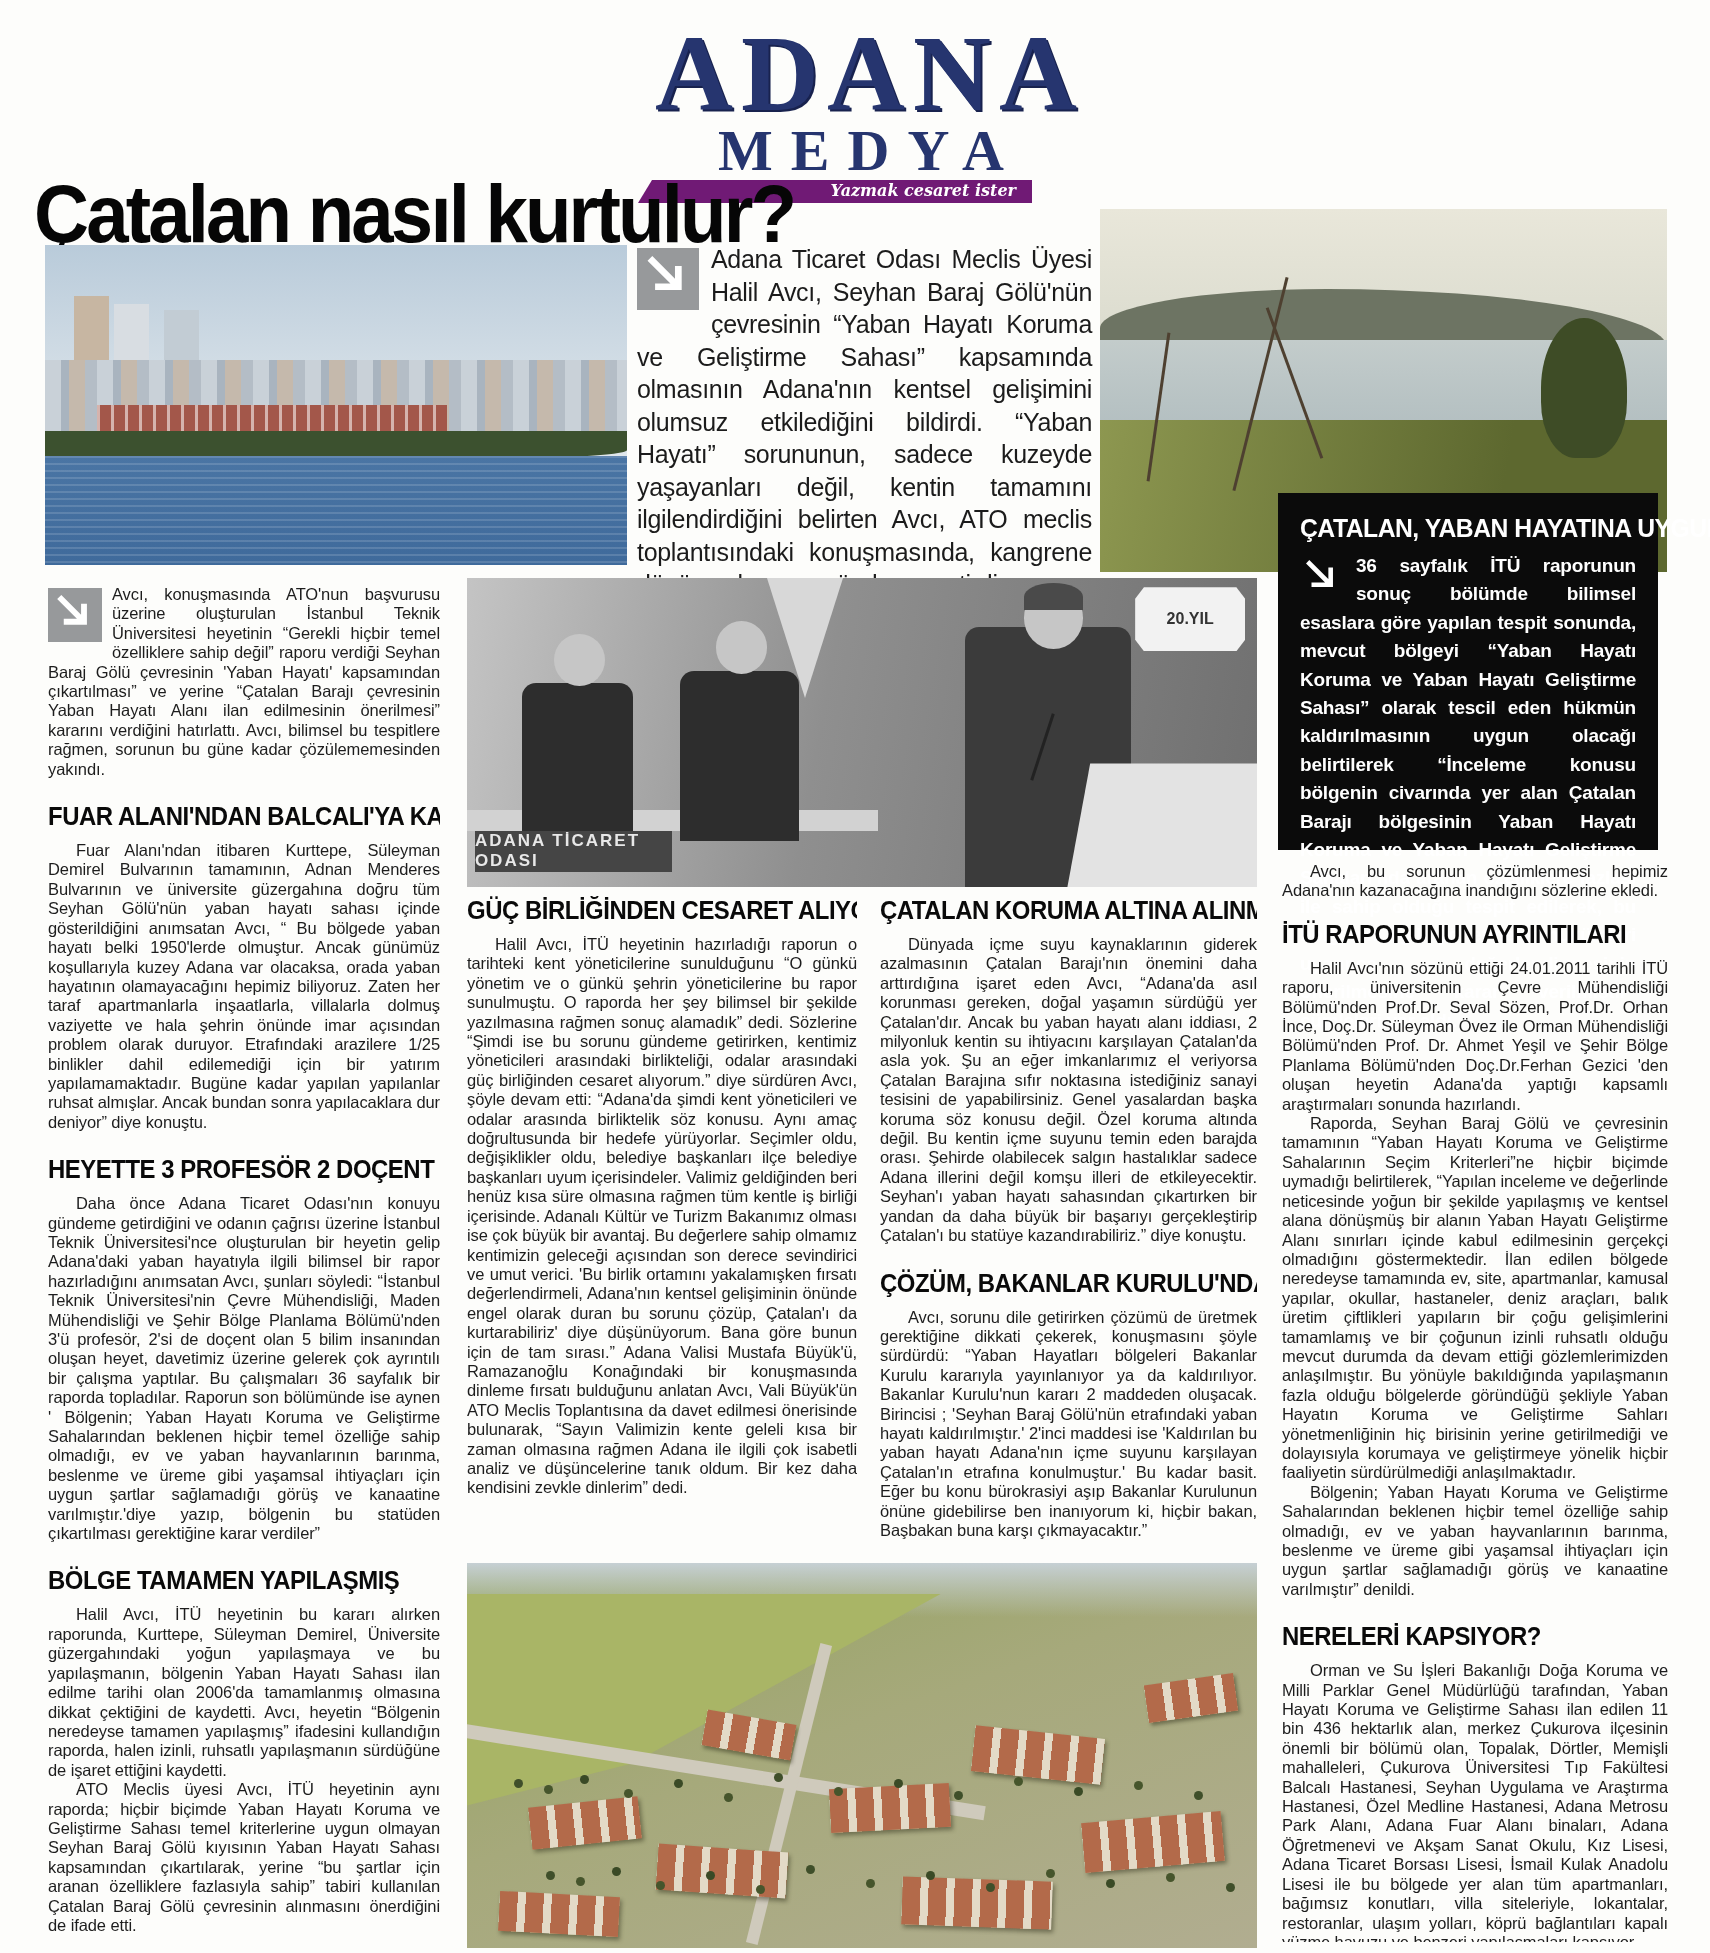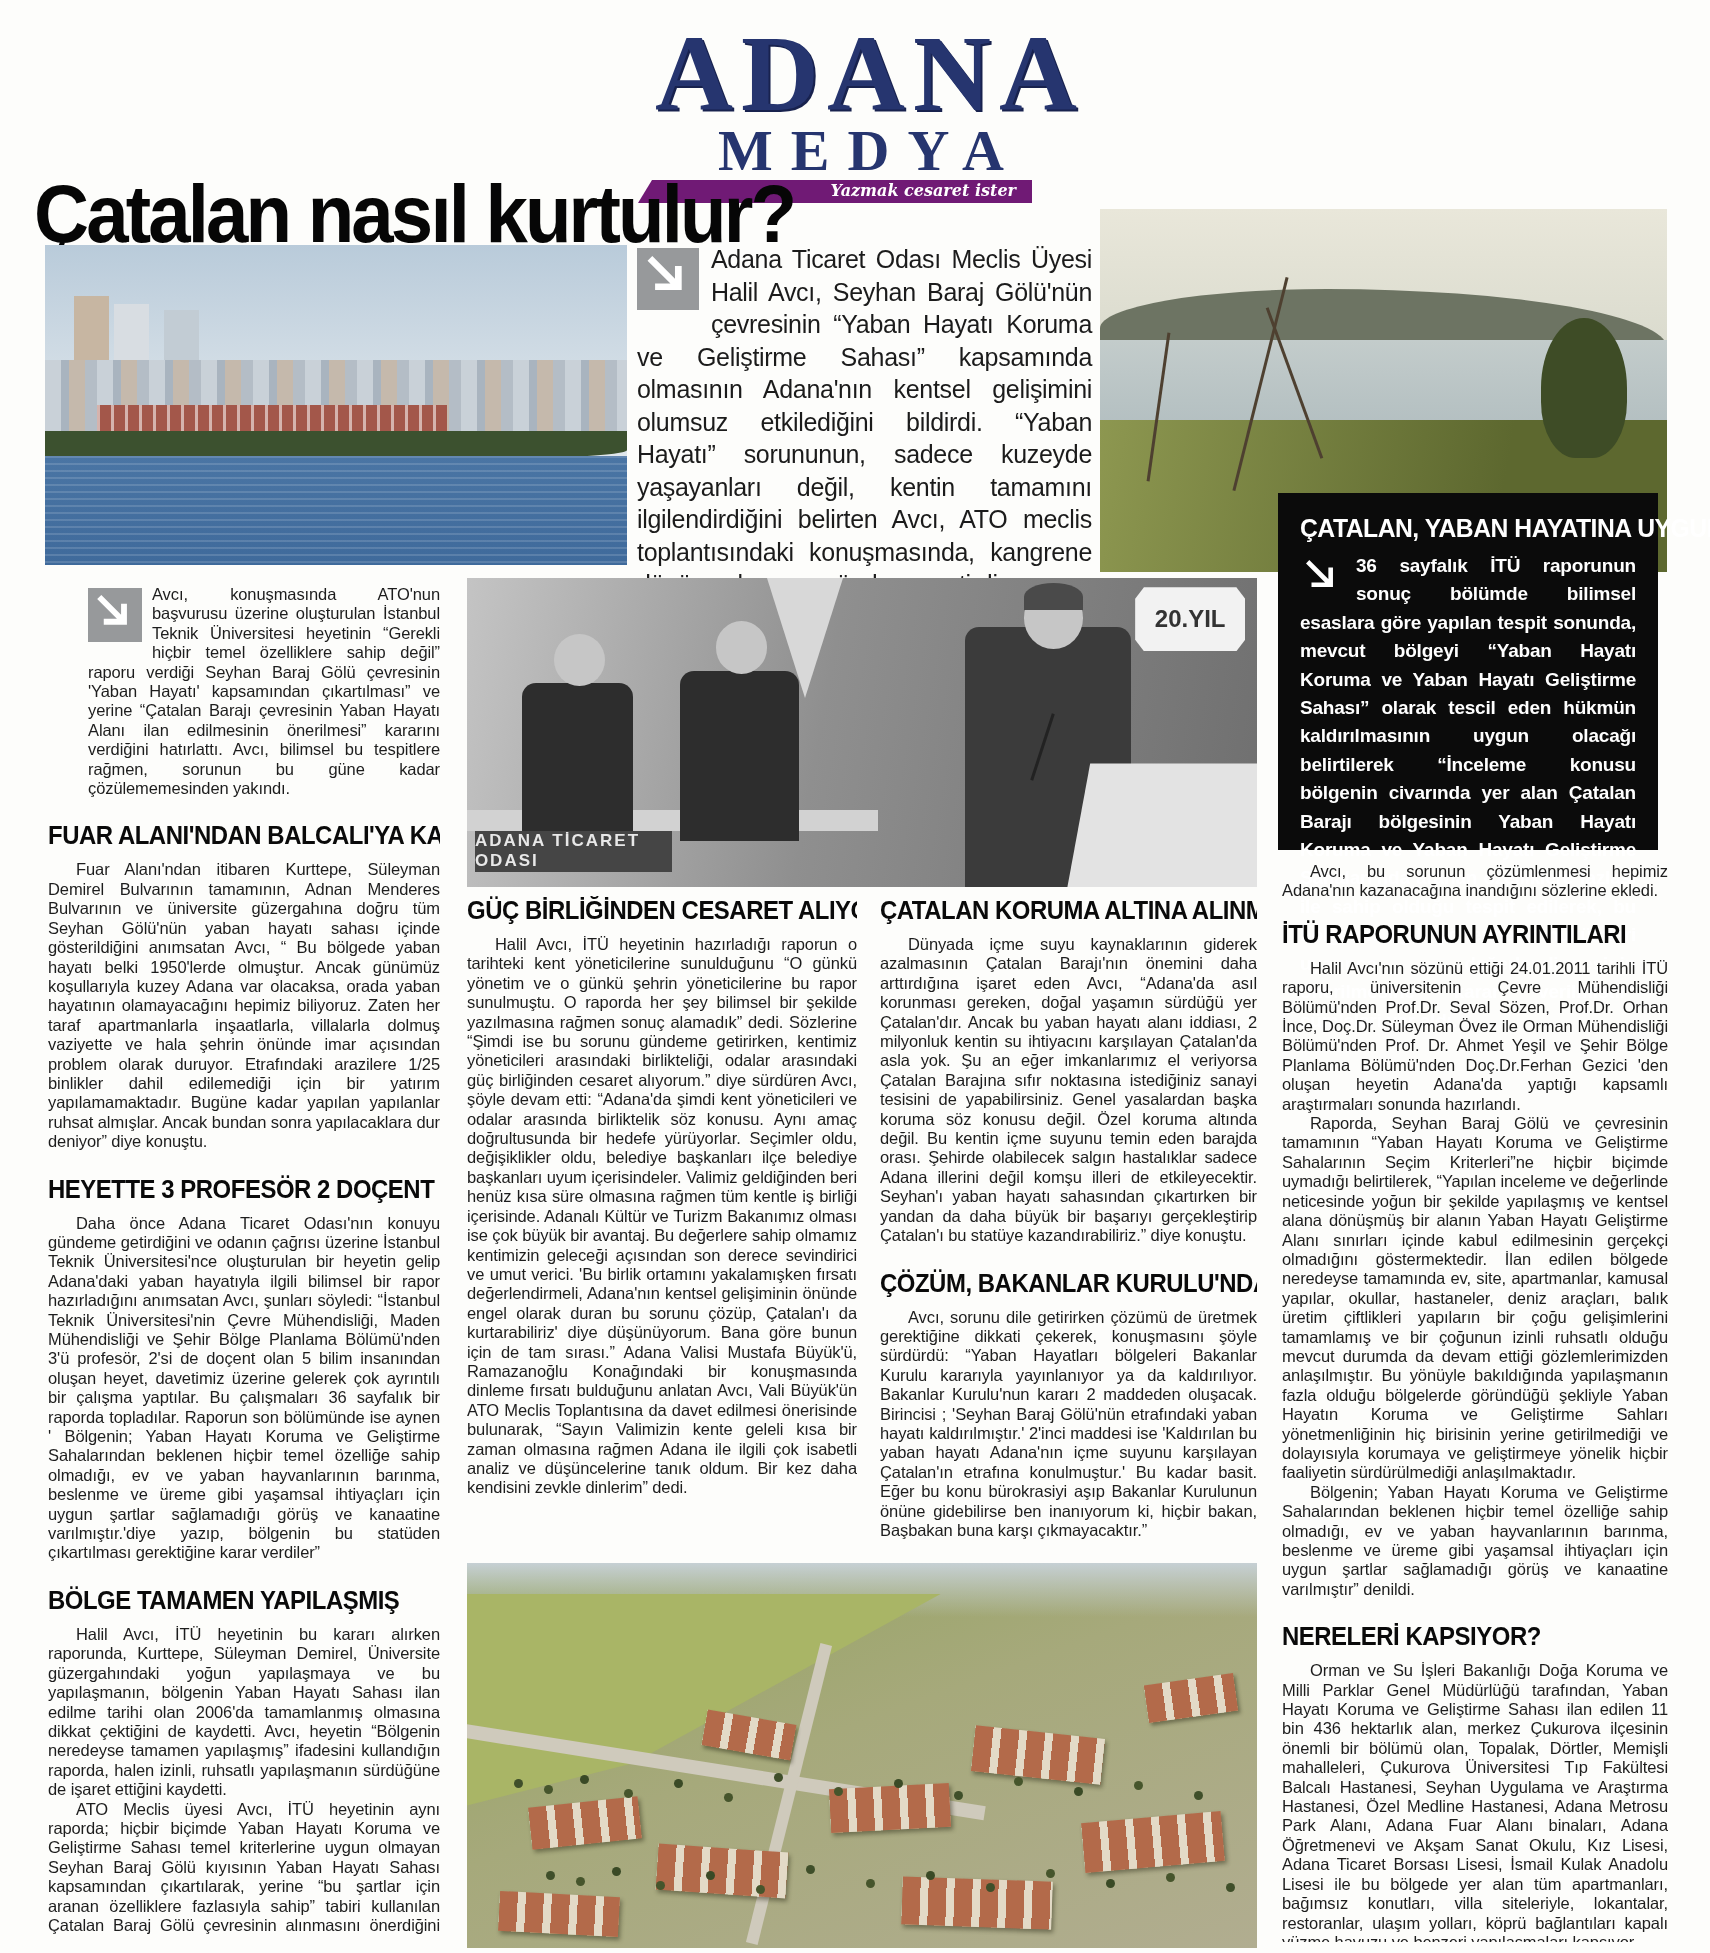--- a/index.html
+++ b/index.html
@@ -16,21 +16,21 @@
       clip-path:polygon(0 100%,14px 0,100% 0,100% 100%);margin-top:16px;}
   .mast-tag{position:absolute;right:16px;top:1px;font-family:"DejaVu Serif",serif;font-style:italic;
       font-weight:bold;font-size:16px;color:#fff;}
   
   .headline{position:absolute;left:34px;top:168px;margin:0;width:980px;font-size:81px;font-weight:900;
       letter-spacing:-3px;color:#060606;transform:scaleX(.94);transform-origin:left top;white-space:nowrap;}
   
   .col{position:absolute;overflow:hidden;}
   .p{margin:0;font-size:16.5px;line-height:19.4px;text-align:justify;letter-spacing:-.1px;
      color:#1d1d1d;text-indent:28px;}
-  .p.noind{text-indent:0;margin-left:40px;}
+  .p.noind{text-indent:0;}
   h3.sec{margin:22px 0 9px 0;font-size:26px;font-weight:900;letter-spacing:-.5px;color:#0a0a0a;
      transform:scaleX(.92);transform-origin:left;white-space:nowrap;}
   h3.sec.first{margin-top:0;}
   .lead{position:absolute;left:637px;top:243px;width:455px;font-size:25px;line-height:32.5px;
      text-align:justify;letter-spacing:-.3px;color:#1b1b1b;}
   .c1intro{margin:0 0 0 0;}
   .arrow-box{float:left;width:62px;height:62px;background:#97999b;margin:5px 12px 2px 0;}
   .arrow-box.small{width:54px;height:54px;margin:3px 10px 2px 0;}
   .arrow-box svg{width:100%;height:100%;}
   
@@ -67,21 +67,21 @@
       border-right:38px solid transparent;border-top:120px solid #d8d8d8;}
   .bw-man{position:absolute;background:#2d2d2d;border-radius:14px 14px 0 0;}
   .bw-head{position:absolute;background:#c6c6c6;border-radius:50%;}
   .bw-hair{position:absolute;background:#4a4a4a;border-radius:50% 50% 0 0;}
   .bw-table{position:absolute;left:0;bottom:18%;width:52%;height:7%;background:#d2d2d2;}
   .bw-podium{position:absolute;right:0;bottom:0;width:24%;height:40%;background:#e3e3e3;
       clip-path:polygon(12% 0,100% 0,100% 100%,0 100%);}
   .bw-sign{position:absolute;left:1%;bottom:5%;width:25%;height:13%;background:#454545;color:#e8e8e8;
       font-weight:bold;font-size:17px;letter-spacing:2px;display:flex;align-items:center;justify-content:center;}
   .bw-badge{position:absolute;right:1.5%;top:3%;width:110px;height:64px;background:#f2f2f2;color:#333;
-      display:flex;align-items:center;justify-content:center;font-weight:900;font-size:24px;
+      display:flex;align-items:center;justify-content:center;font-weight:900;font-size:16px;
       clip-path:polygon(0 18%,8% 0,92% 0,100% 18%,100% 82%,92% 100%,8% 100%,0 82%);}
   .bw-mic{position:absolute;right:27%;bottom:34%;width:3px;height:70px;background:#222;transform:rotate(18deg);}
   
   .ph-air{left:467px;top:1563px;width:790px;height:385px;background:linear-gradient(160deg,#93a35e,#a6a97b 45%,#b1ad90);}
   .air-haze{position:absolute;left:0;top:0;width:100%;height:14%;background:linear-gradient(#c6d0d4,rgba(198,208,212,0));}
   .air-field{position:absolute;left:0;top:8%;width:60%;height:55%;background:#a9b566;
       clip-path:polygon(0 0,100% 0,35% 80%,0 100%);}
   .air-road{position:absolute;background:#cfcabc;}
   .bldg{position:absolute;background:repeating-linear-gradient(90deg,#b36a4a 0 18px,#e3dac7 18px 26px);
       box-shadow:2px 3px 4px rgba(40,40,20,.45);}

